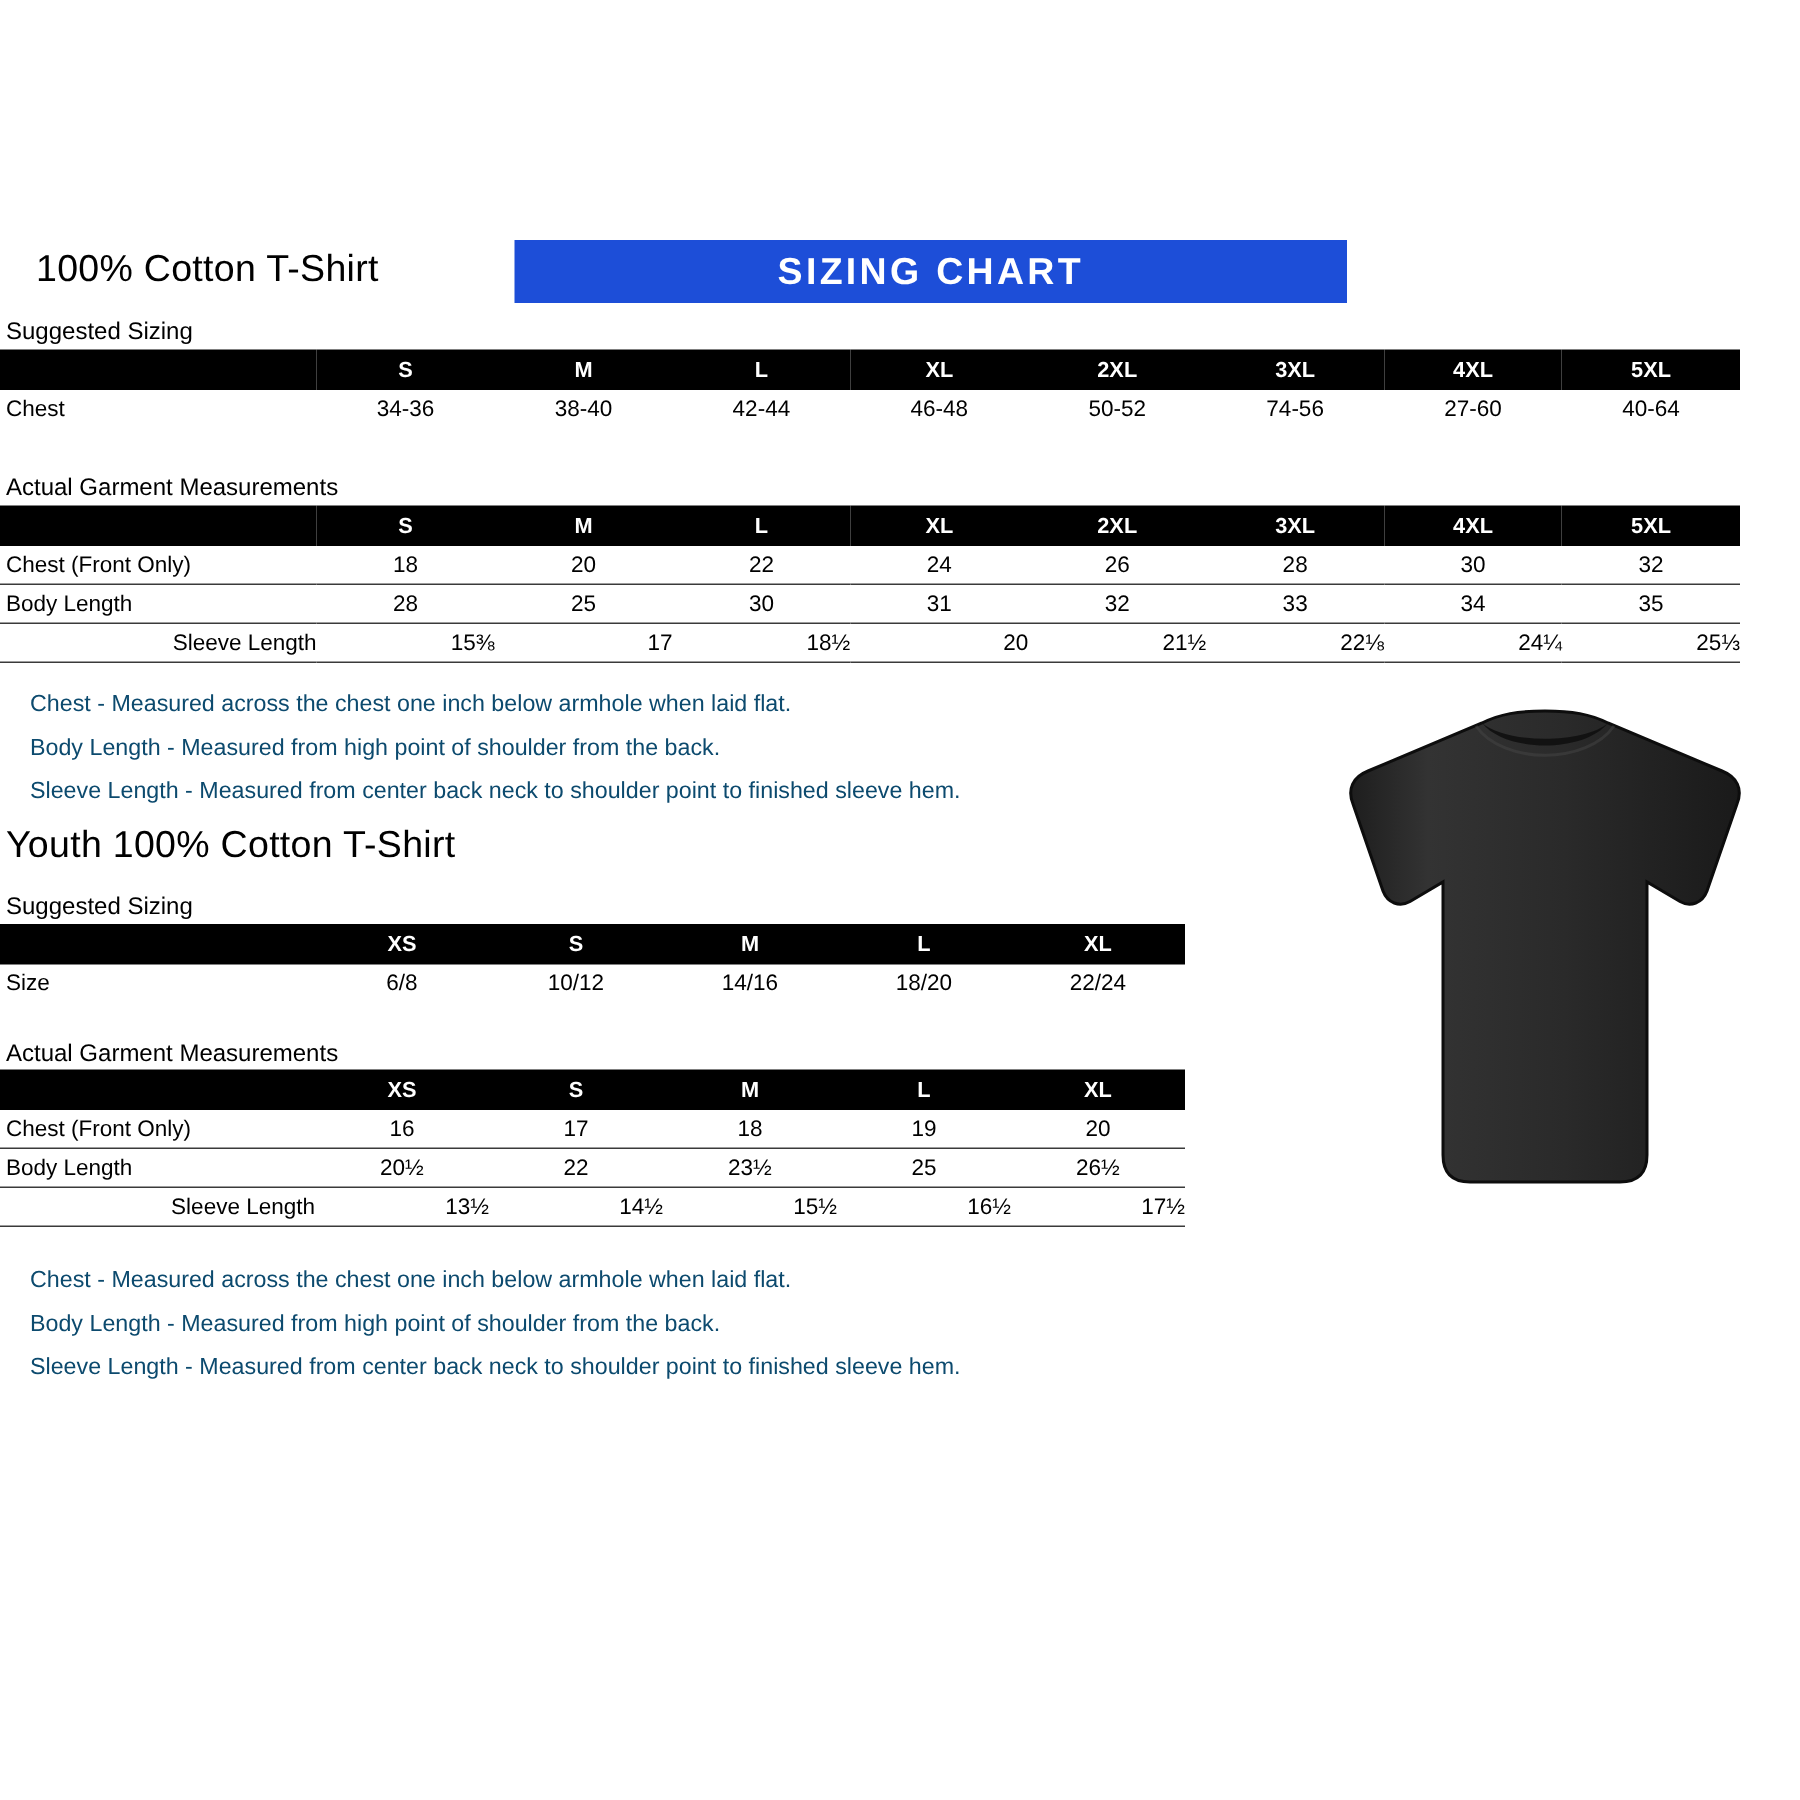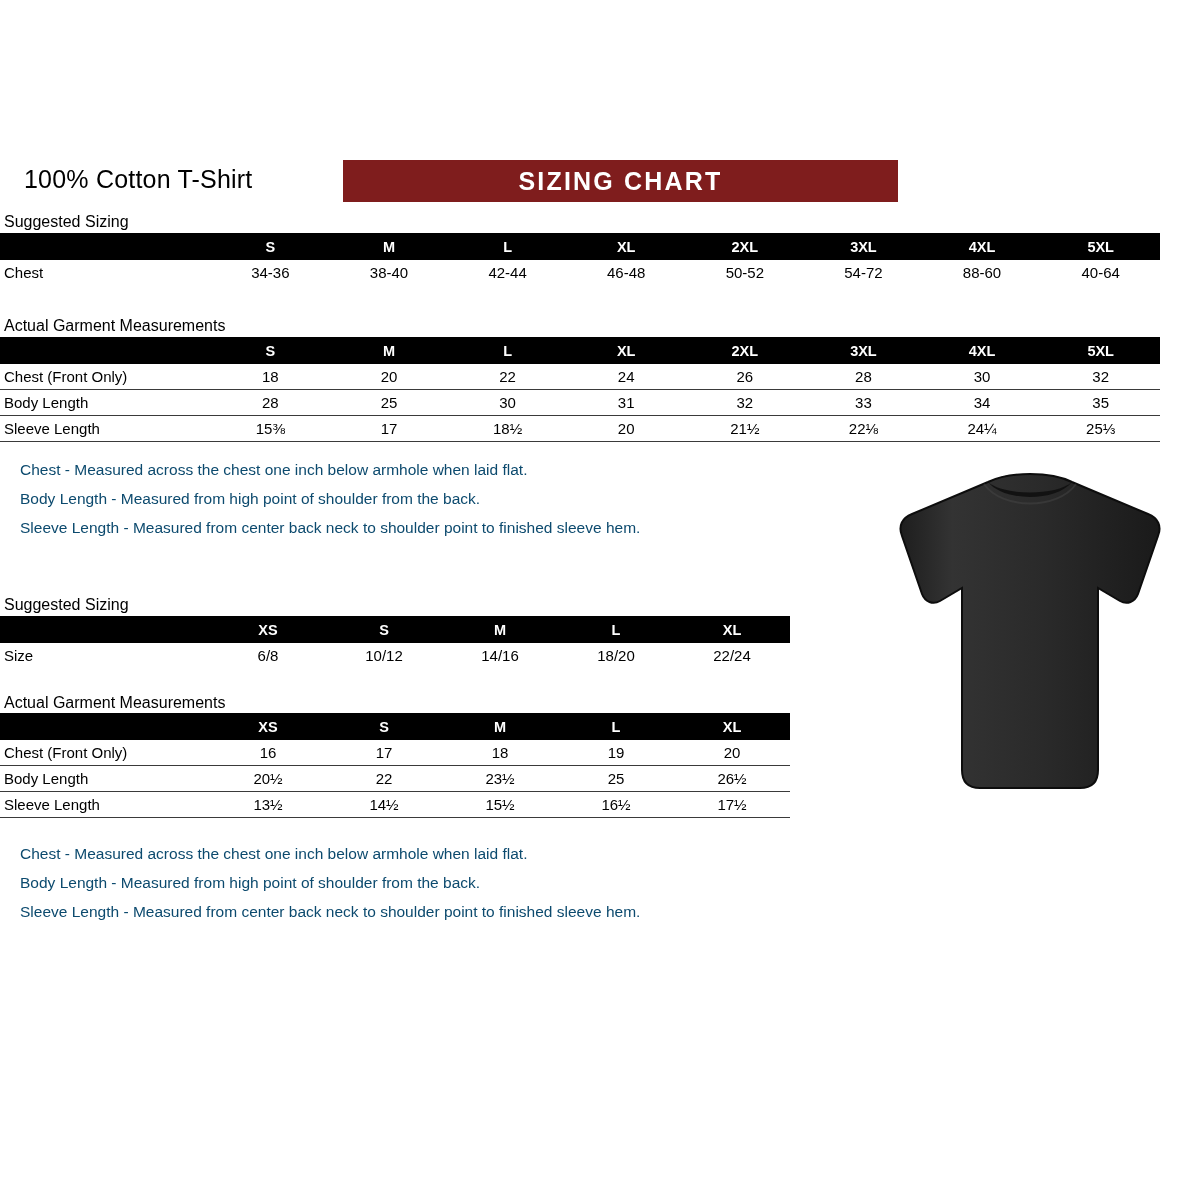--- a/index.html
+++ b/index.html
@@ -38,21 +38,21 @@
     font-weight: 400;
     letter-spacing: 0.2px;
     white-space: nowrap;
   }
   .hdr-band {
     position: absolute;
     left: 335px;
     top: 0px;
     width: 555px;
     height: 42px;
-    background: #7f1d1d;
+    background: #1d4ed8;
   }
   .hdr-band-text {
     position: absolute;
     left: 0;
     top: 0;
     width: 555px;
     height: 42px;
     line-height: 42px;
     text-align: center;
     color: #ffffff;
@@ -101,20 +101,21 @@
     text-align: left;
     font-weight: normal;
     padding-left: 4px;
     font-size: 15px;
   }
   table.sz.ruled tbody tr td {
     border-bottom: 1px solid #3a3a3a;
   }
   table.sz.ruled tbody tr:last-child td {
     border-bottom: 1px solid #3a3a3a;
+    text-align: right;
   }
 
   
   #adult-suggested { left: 0px; top: 233px; width: 1160px; }
   #adult-suggested col.c0 { width: 210px; }
   #adult-suggested col.cx { width: 118px; }
 
   
   #adult-actual { left: 0px; top: 337px; width: 1160px; }
   #adult-actual col.c0 { width: 210px; }
@@ -193,22 +194,22 @@
       </tr>
     </thead>
     <tbody>
       <tr>
         <td class="lead">Chest</td>
         <td>34-36</td>
         <td>38-40</td>
         <td>42-44</td>
         <td>46-48</td>
         <td>50-52</td>
-        <td>54-72</td>
-        <td>88-60</td>
+        <td>74-56</td>
+        <td>27-60</td>
         <td>40-64</td>
       </tr>
     </tbody>
   </table>
 
   <div class="sublabel" style="left:4px; top:317px;">Actual Garment Measurements</div>
 
   <table class="sz ruled" id="adult-actual">
     <colgroup>
       <col class="c0">
@@ -268,20 +269,21 @@
         <td>24¼</td>
         <td>25⅓</td>
       </tr>
     </tbody>
   </table>
 
   <div class="note" style="left:20px; top:461px;">Chest - Measured across the chest one inch below armhole when laid flat.</div>
   <div class="note" style="left:20px; top:490px;">Body Length - Measured from high point of shoulder from the back.</div>
   <div class="note" style="left:20px; top:519px;">Sleeve Length - Measured from center back neck to shoulder point to finished sleeve hem.</div>
 
+  <div class="section-title" style="left:4px; top:549px;">Youth 100% Cotton T-Shirt</div>
 
   <div class="sublabel" style="left:4px; top:596px;">Suggested Sizing</div>
 
   <table class="sz" id="youth-suggested">
     <colgroup>
       <col class="c0">
         <col class="cx">
         <col class="cx">
         <col class="cx">
         <col class="cx">

